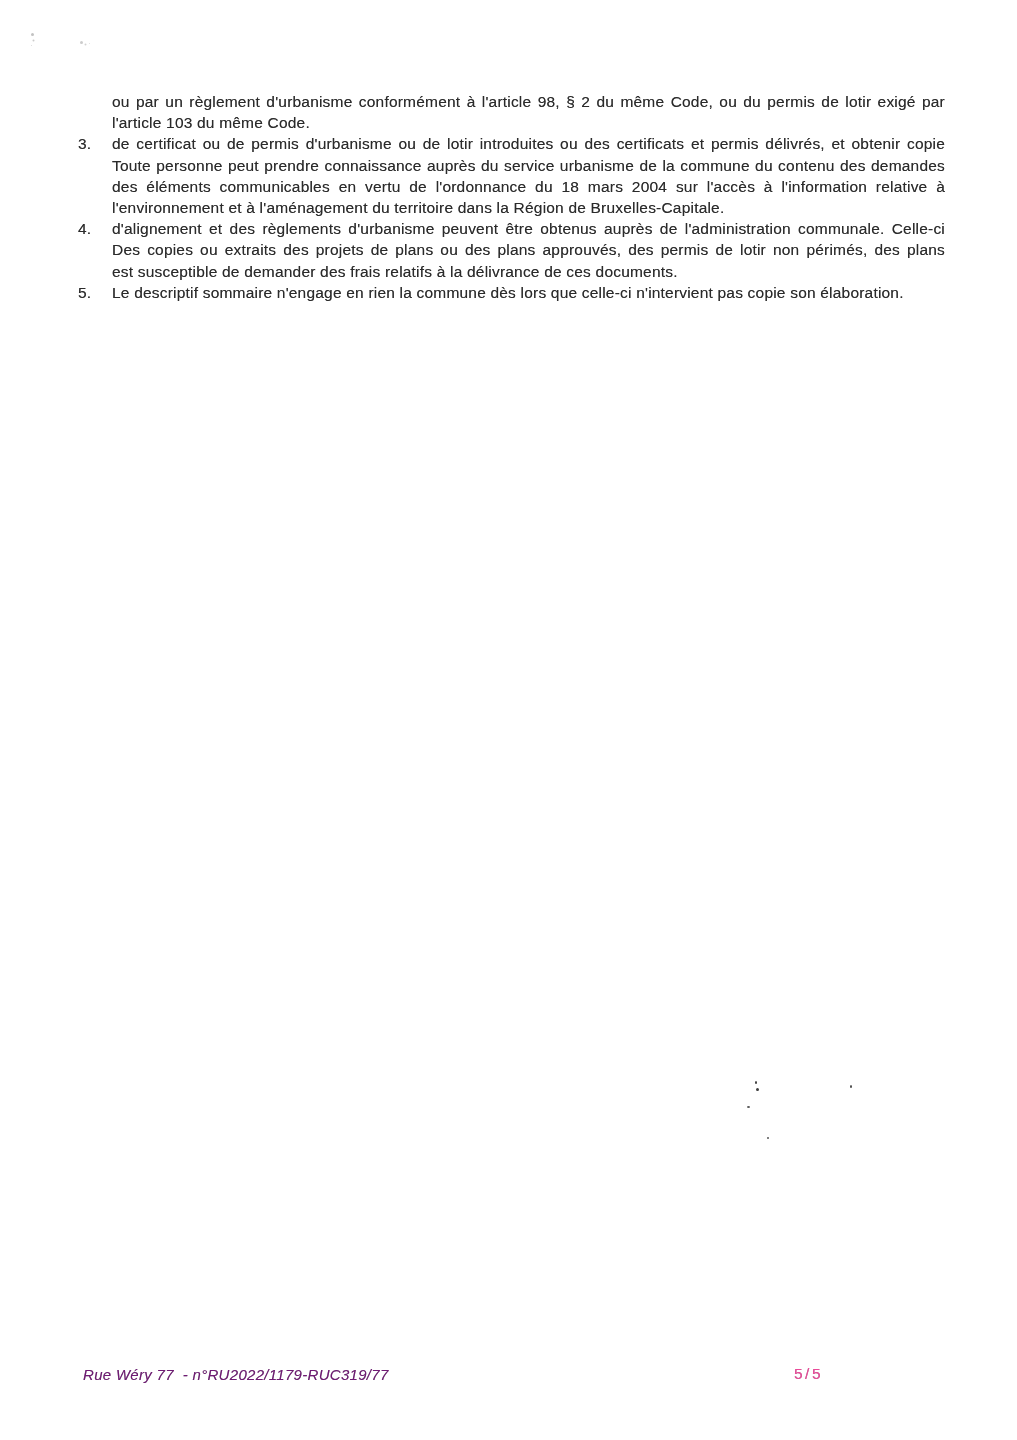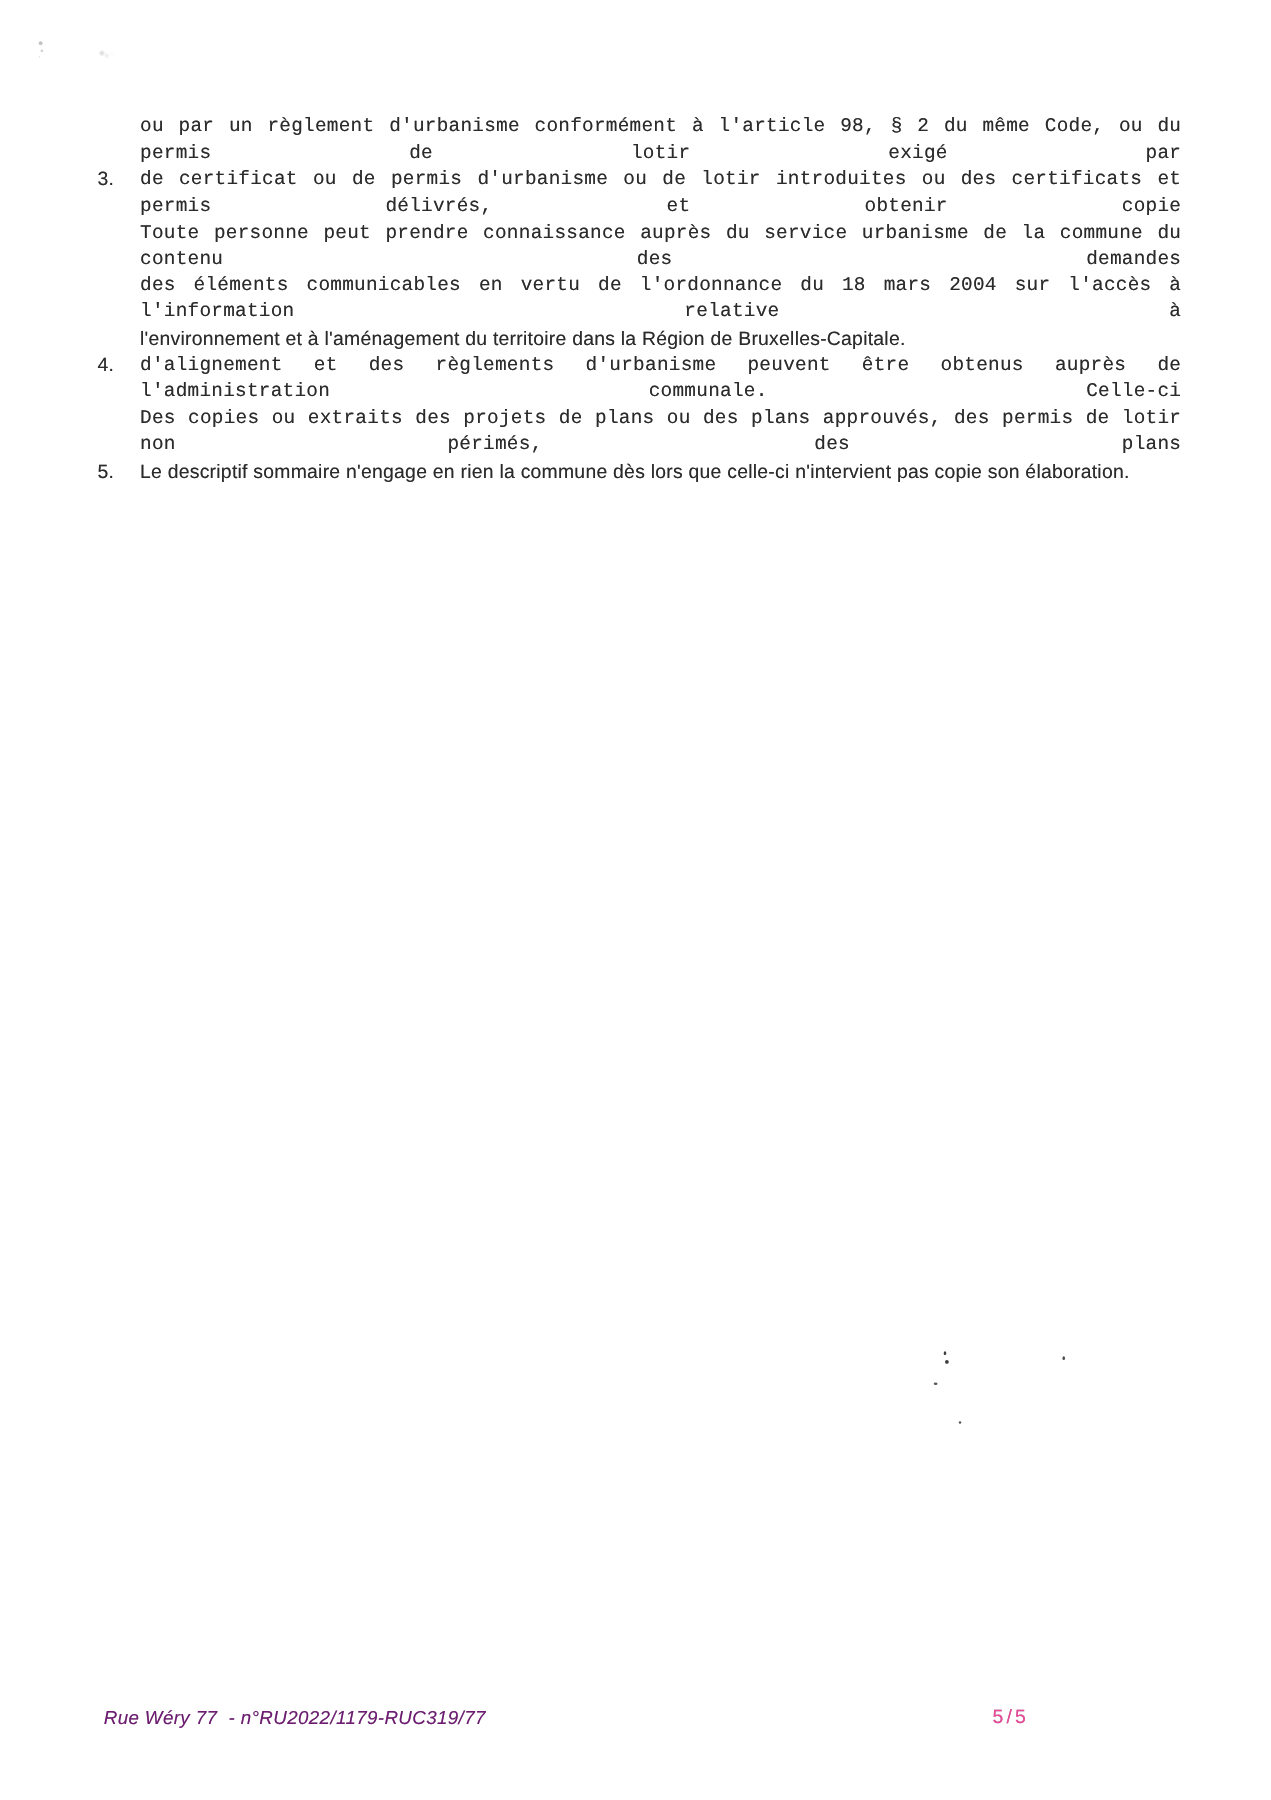--- a/index.html
+++ b/index.html
@@ -23,21 +23,21 @@
     color: #2b2b2b;
     text-shadow: 0 0 0.4px rgba(43,43,43,0.55);
   }
   .block { position: relative; }
   .num {
     position: absolute;
     left: -34px;
     top: 0;
   }
   .ln { margin: 0; padding: 0; text-align: left; }
-  .ln.just { text-align: justify; text-align-last: justify; font-family: Liberation Mono, monospace; }
+  .ln.just { text-align: justify; text-align-last: justify; }
   
   .footer-ref {
     position: absolute;
     left: 83px;
     top: 1366px;
     font-style: italic;
     font-size: 15px;
     letter-spacing: 0.3px;
     color: #701a75;
     white-space: pre;
@@ -84,34 +84,36 @@
   <div class="speck speck-1"></div>
   <div class="speck speck-2"></div>
   <div class="speck speck-3"></div>
   <div class="speck speck-4"></div>
   <div class="speck speck-5"></div>
 
   <div class="content">
 
     <section class="block">
       <p class="ln just">ou par un règlement d'urbanisme conformément à l'article 98, § 2 du même Code, ou du permis de lotir exigé par</p>
+      <p class="ln">l'article 103 du même Code.</p>
     </section>
 
     <section class="block">
       <span class="num">3.</span>
       <p class="ln just">de certificat ou de permis d'urbanisme ou de lotir introduites ou des certificats et permis délivrés, et obtenir copie</p>
       <p class="ln just">Toute personne peut prendre connaissance auprès du service urbanisme de la commune du contenu des demandes</p>
       <p class="ln just">des éléments communicables en vertu de l'ordonnance du 18 mars 2004 sur l'accès à l'information relative à</p>
       <p class="ln">l'environnement et à l'aménagement du territoire dans la Région de Bruxelles-Capitale.</p>
     </section>
 
     <section class="block">
       <span class="num">4.</span>
       <p class="ln just">d'alignement et des règlements d'urbanisme peuvent être obtenus auprès de l'administration communale. Celle-ci</p>
       <p class="ln just">Des copies ou extraits des projets de plans ou des plans approuvés, des permis de lotir non périmés, des plans</p>
+      <p class="ln">est susceptible de demander des frais relatifs à la délivrance de ces documents.</p>
     </section>
 
     <section class="block">
       <span class="num">5.</span>
       <p class="ln">Le descriptif sommaire n'engage en rien la commune dès lors que celle-ci n'intervient pas copie son élaboration.</p>
     </section>
 
   </div>
 
   <span class="footer-ref">Rue Wéry 77  - n°RU2022/1179-RUC319/77</span>

